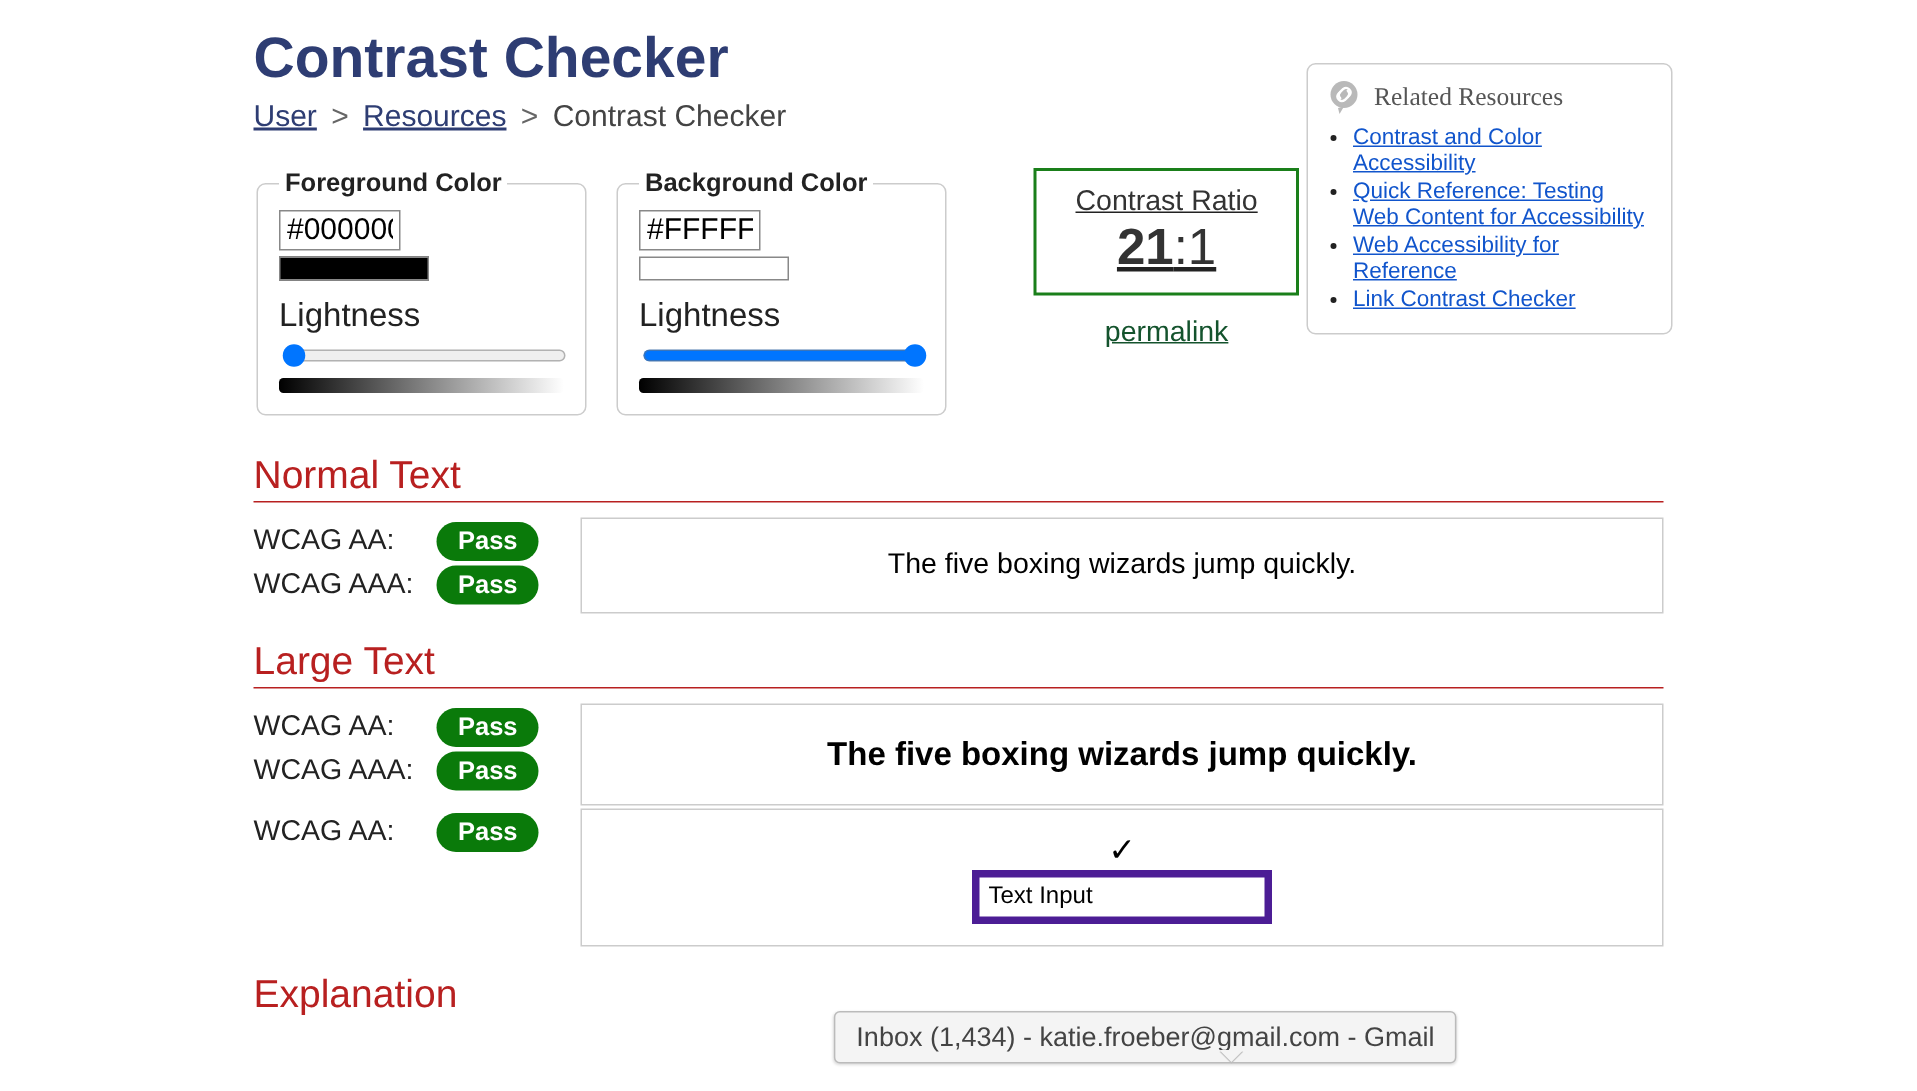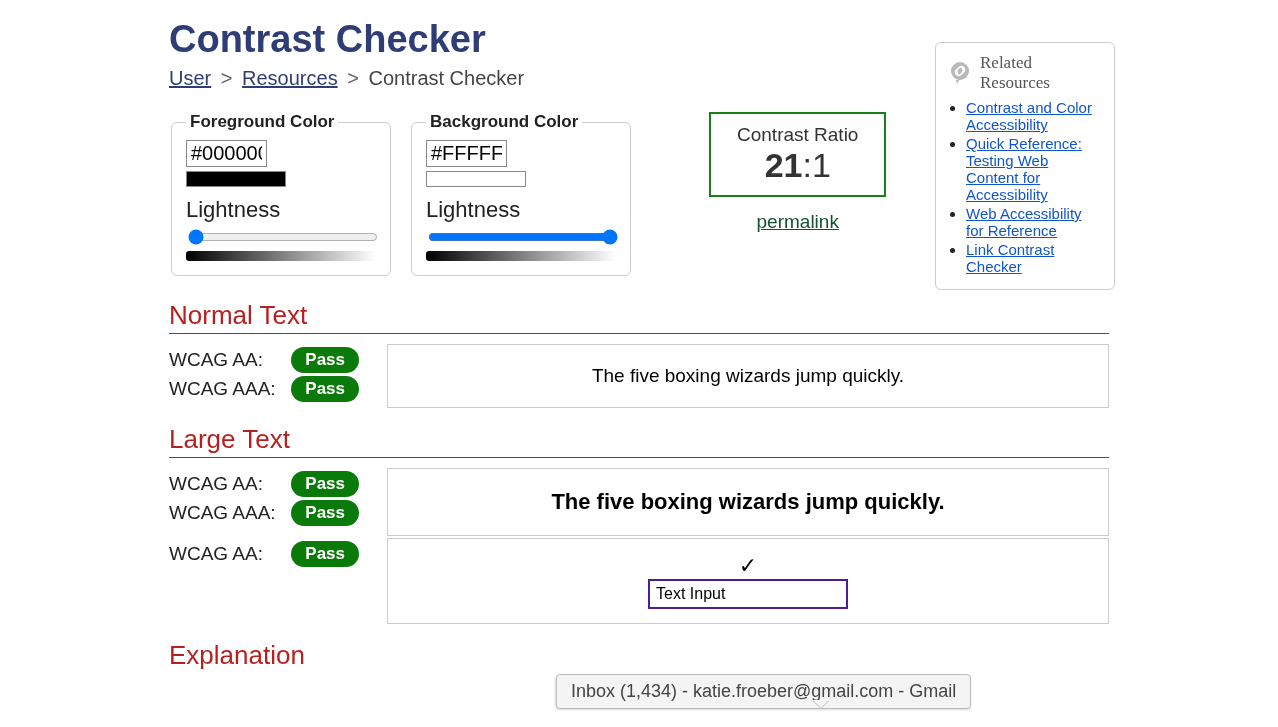--- a/index.html
+++ b/index.html
@@ -29,21 +29,21 @@
   .breadcrumb a {
     color: #2e3d73;
     text-decoration: underline;
   }
   .sep { color: #666; padding: 0 4px; }
 
   .sidebar {
     position: absolute;
     top: 24px;
     right: -6px;
-    width: 180px;
+    width: 244px;
     border: 1px solid #ccc;
     border-radius: 6px;
     padding: 10px 12px 12px 12px;
     font-size: 15px;
   }
   .sidebar-title {
     color: #555;
     font-family: Georgia, serif;
     font-size: 17px;
     display: flex;
@@ -93,21 +93,21 @@
   }
   input[type=range] { width: 100%; }
   .gradient-bar {
     height: 10px;
     width: 100%;
     border-radius: 3px;
     background: linear-gradient(to right, #000, #fff);
     margin-top: 2px;
   }
 
-  .ratio-block { margin-left: 60px; text-align: center; }
+  .ratio-block { margin-left: 40px; text-align: center; text-decoration: underline; }
   .ratio-box {
     border: 2px solid #1a7f1a;
     padding: 10px 26px;
     text-align: center;
   }
   .ratio-title { font-size: 19px; color: #333; }
   .ratio-value { font-size: 34px; color: #333; }
   .ratio-value strong { font-weight: 700; }
   .permalink {
     display: inline-block;
@@ -161,21 +161,21 @@
   .sample.large { font-size: 22px; font-weight: 700; }
   .sample.ui {
     display: flex;
     flex-direction: column;
     align-items: center;
     padding: 14px;
   }
   .check { font-size: 22px; }
   .text-input-sample {
     width: 200px;
-    border: 2px solid #4c1d95;
+    border: 5px solid #4c1d95;
     padding: 4px 6px;
     font-size: 16px;
     text-align: left;
   }
 
   .tooltip {
     position: fixed;
     bottom: 18px;
     left: 50%;
     transform: translateX(-20%);

